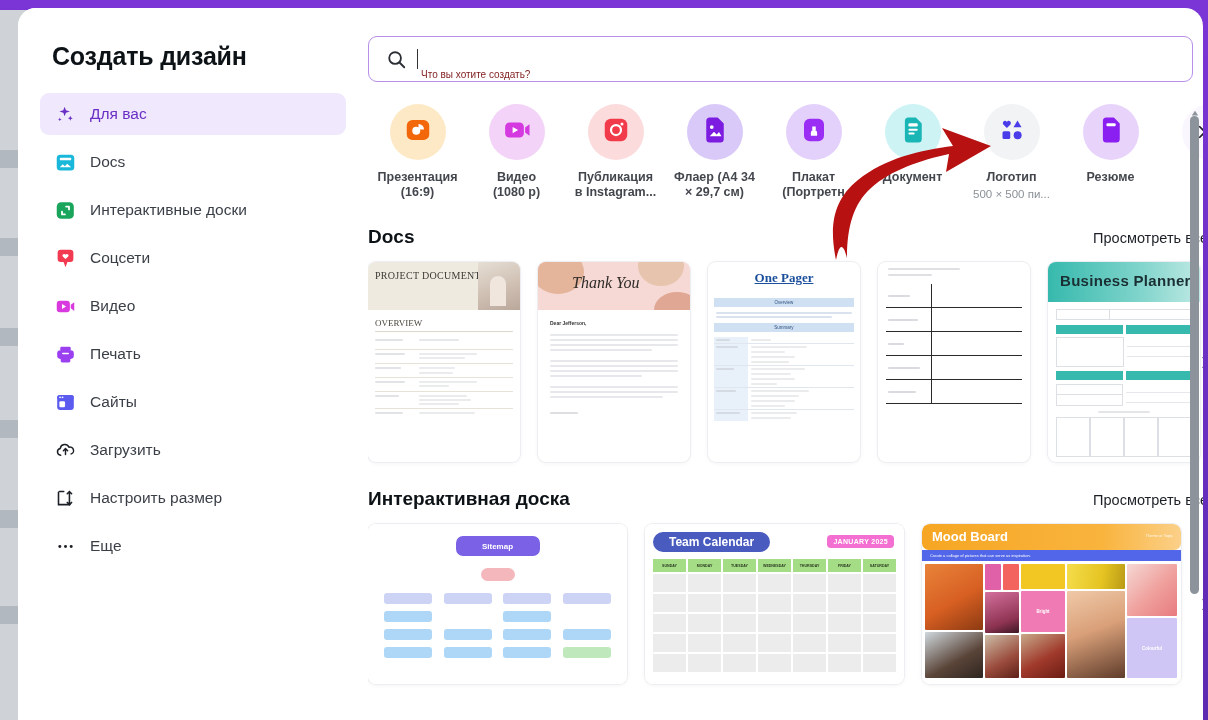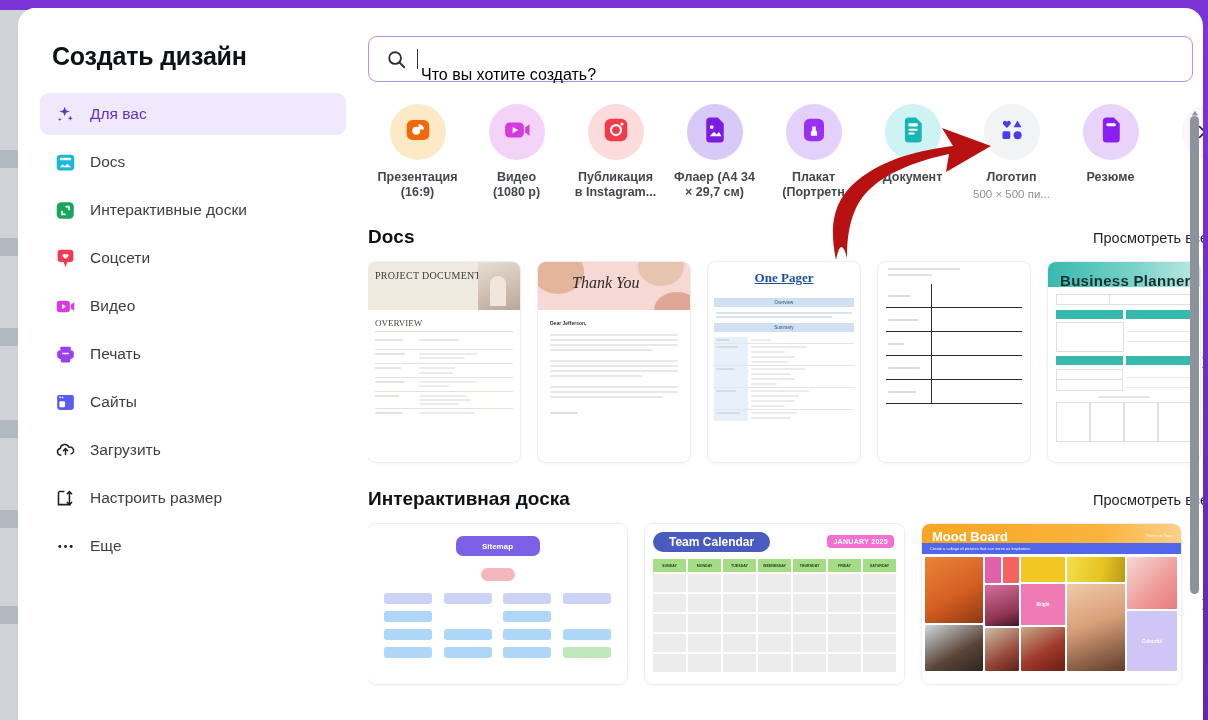--- a/index.html
+++ b/index.html
@@ -78,21 +78,21 @@
     border: 1.6px solid #b78ee8;
     border-radius: 9px;
     display: flex; align-items: center;
     padding: 0 16px;
     background: #fff;
   }
   .searchbar .sicon { width: 22px; height:22px; flex:0 0 22px; margin-right: 10px; }
   .caret {
     width:1px; height:20px; background:#333; margin-right:3px;
   }
-  .searchbar .ph { font-size: 16px; color: #000000; margin-top: 31px; }
+  .searchbar .ph { font-size: 10px; color: #7f1d1d; margin-top: 31px; }
 
   
   .cats {
     margin-top: 22px;
     display: flex;
     width: 840px;
     position: relative;
   }
   .cat {
     width: 99px; flex: 0 0 99px;
@@ -173,21 +173,21 @@
   
   .d4-hdr { height:52px; background:#edecea; position:relative; }
   .d4-hdr .c1 { position:absolute; left:10px; top:12px; font-family:"Liberation Serif",serif; font-size:17px; color:#1a1a1a;}
   .d4-hdr .c2 { position:absolute; right:12px; top:28px; font-family:"Liberation Serif",serif; font-size:17px; color:#1a1a1a;}
   .d4-hdr .dot { position:absolute; left:100px; top:18px; width:8px;height:8px;border-radius:50%;background:#2a2a2a;}
   .d4-tbl { margin:8px 8px 0 8px; }
   .d4-tr { display:flex; border-bottom:1px solid #2a2a2a; height:24px; align-items:center;}
   .d4-tr .k { flex:0 0 46px; border-right:1px solid #2a2a2a; height:100%; display:flex;align-items:center;padding-left:2px;}
 
   
-  .d5-hdr { height:25px; background:linear-gradient(90deg,#37b9ad,#7fd4cb 60%,#bfe9e4); position:relative;}
+  .d5-hdr { height:40px; background:linear-gradient(90deg,#37b9ad,#7fd4cb 60%,#bfe9e4); position:relative;}
   .d5-hdr .t { position:absolute;left:12px;top:10px;font-size:15px;font-weight:600;color:#1a2f33;letter-spacing:.3px;}
   .d5-band { background:#37b9ad; height:9px; margin:5px 8px;}
   .d5-grid { display:flex; margin:4px 8px; gap:0;}
   .d5-grid div { flex:1; border:1px solid #dcdfe3; height:40px; }
 
   
   .wb1 { background:#fff; width:100%; height:100%; position:relative; padding:10px;}
   .sm-title { width:84px;height:20px;background:#7b61e6;border-radius:7px;margin:2px auto 0 auto;
      color:#fff;font-size:8px;display:flex;align-items:center;justify-content:center;font-weight:600;}
   .sm-root { width:34px;height:13px;border-radius:8px;background:#f4b8bc;margin:12px auto 0 auto;}
@@ -205,21 +205,21 @@
      font-weight:bold; border-radius:4px; padding:3px 6px; letter-spacing:.3px;}
   .tc-grid { margin-top:7px; }
   .tc-hrow { display:flex; gap:2px; }
   .tc-hrow div { flex:1; background:#a4dd86; height:13px; font-size:3.6px; color:#2d3b21;
      display:flex;align-items:center;justify-content:center; font-weight:bold;}
   .tc-r { display:flex; gap:2px; margin-top:2px; }
   .tc-r div { flex:1; background:#ececec; height:18px; }
 
   
   .wb3 { width:100%;height:100%; position:relative; background:#fff;}
-  .mb-hdr { height:19px; background:linear-gradient(90deg,#f6a623,#f9b43e 70%,#fbd089); position:relative;}
+  .mb-hdr { height:26px; background:linear-gradient(90deg,#f6a623,#f9b43e 70%,#fbd089); position:relative;border-radius:7px;}
   .mb-hdr .t { position:absolute;left:10px;top:5px;color:#fff;font-size:13px;font-weight:bold;}
   .mb-hdr .r { position:absolute;right:8px;top:9px;color:#fff;font-size:4px;opacity:.85;}
   .mb-sub { height:11px; background:#5166e8; color:#fff; font-size:4px; padding:3px 0 0 8px;}
   .mb-grid { display:flex; gap:2px; padding:3px; height:120px;}
   .mb-c { display:flex; flex-direction:column; gap:2px; }
   .mb-t { border-radius:1px; }
 
   
   .vscroll {
     position:absolute; right:4px; top:96px; width:9px; height:512px;

